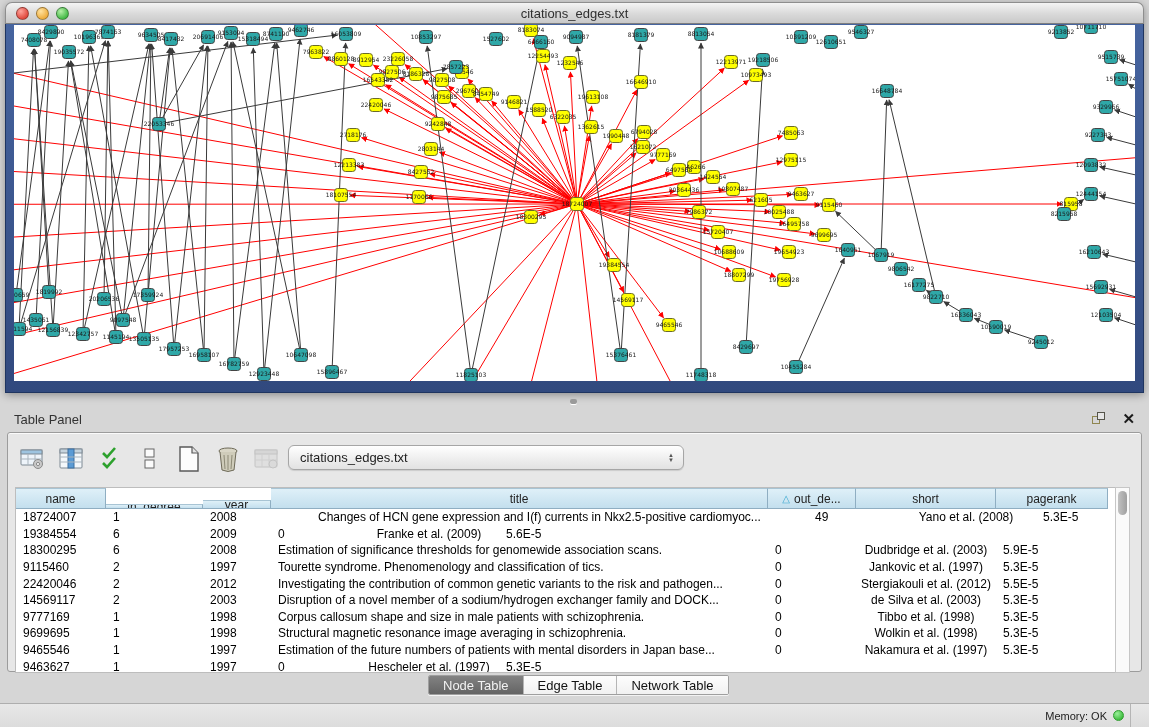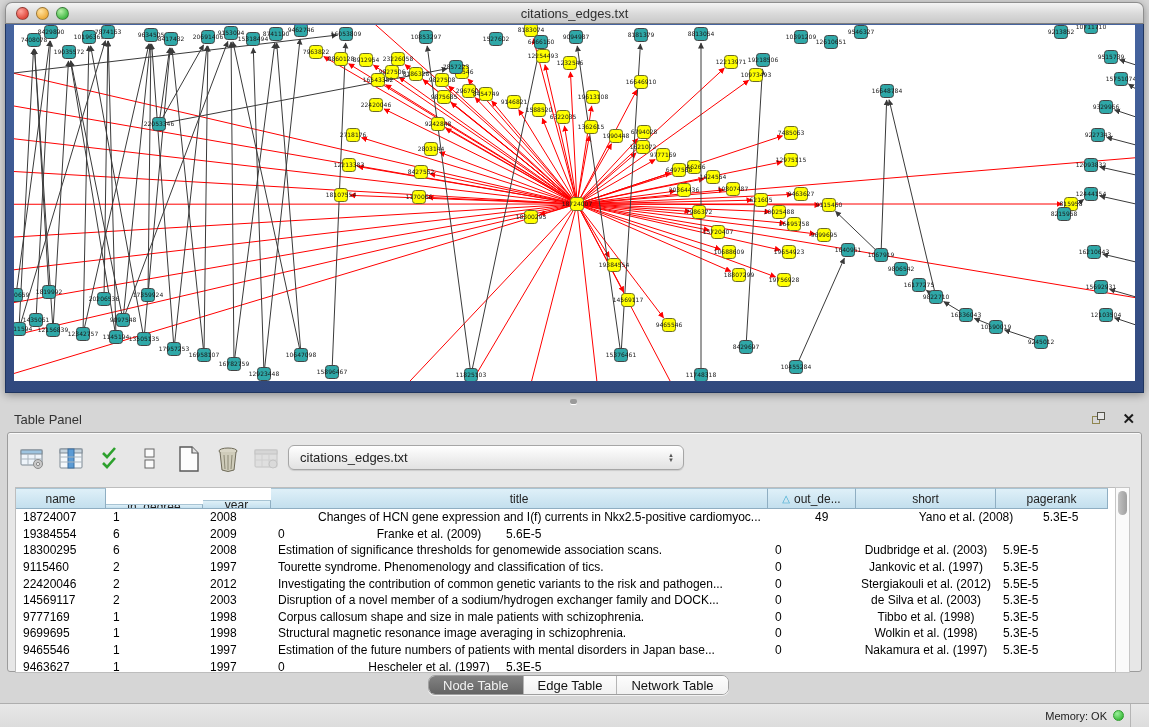--- a/index.html
+++ b/index.html
@@ -83,21 +83,21 @@
   .td { font-size:12px; color:#000; white-space:nowrap; overflow:hidden; display:flex; align-items:center; }
   .td.left { justify-content:flex-start; padding-left:7px; }
   .td.center { justify-content:center; }
   
   .vscroll { position:absolute; left:1107px; top:54px; width:15px; height:186px;
     background:#fafafa; border:1px solid #c6c6c6; }
   .vthumb { position:absolute; left:2px; top:3px; width:9px; height:24px; background:linear-gradient(90deg,#c2c2c2,#9f9f9f); border-radius:5px; }
 
   
   .seg { position:absolute; left:428px; top:675px; height:20px; display:flex;
-    border:1px solid #9f9f9f; border-radius:7px; overflow:hidden; background:#fff;
+    border:1px solid #9f9f9f; border-radius:2px; overflow:hidden; background:#fff;
     box-shadow:0 1px 0 rgba(255,255,255,.7); }
   .seg-btn { font-size:13px; padding:0 14px; display:flex; align-items:center; color:#111;
     border-right:1px solid #b5b5b5; background:linear-gradient(#fdfdfd,#f1f1f1); }
   .seg-btn:last-child { border-right:none; }
   .seg-btn.active { background:linear-gradient(#828282,#646464); color:#f2f2f2; }
 
   
   .statusbar { position:absolute; left:0; top:703px; width:1149px; height:24px;
     background:linear-gradient(#e8e8e8,#dcdcdc); border-top:1px solid #aeaeae;
     display:flex; align-items:center; }

